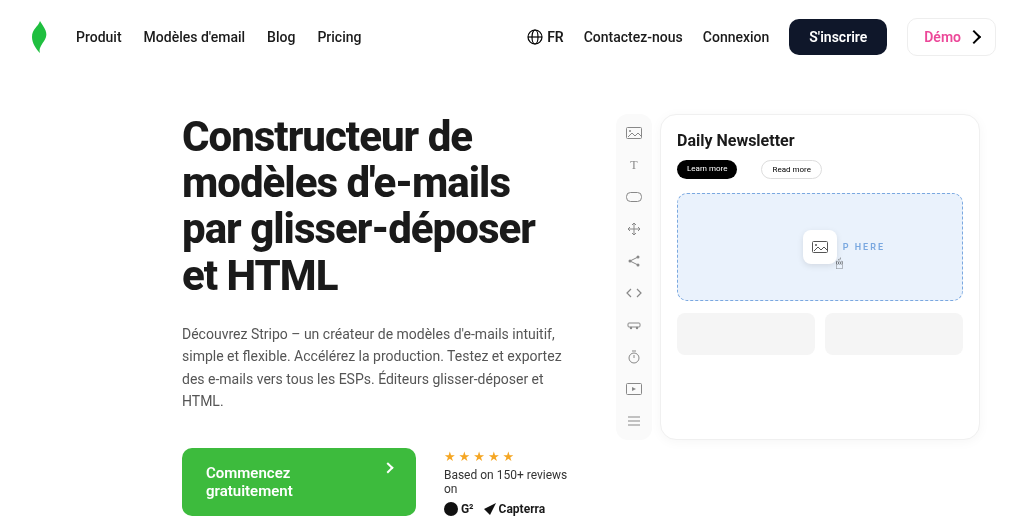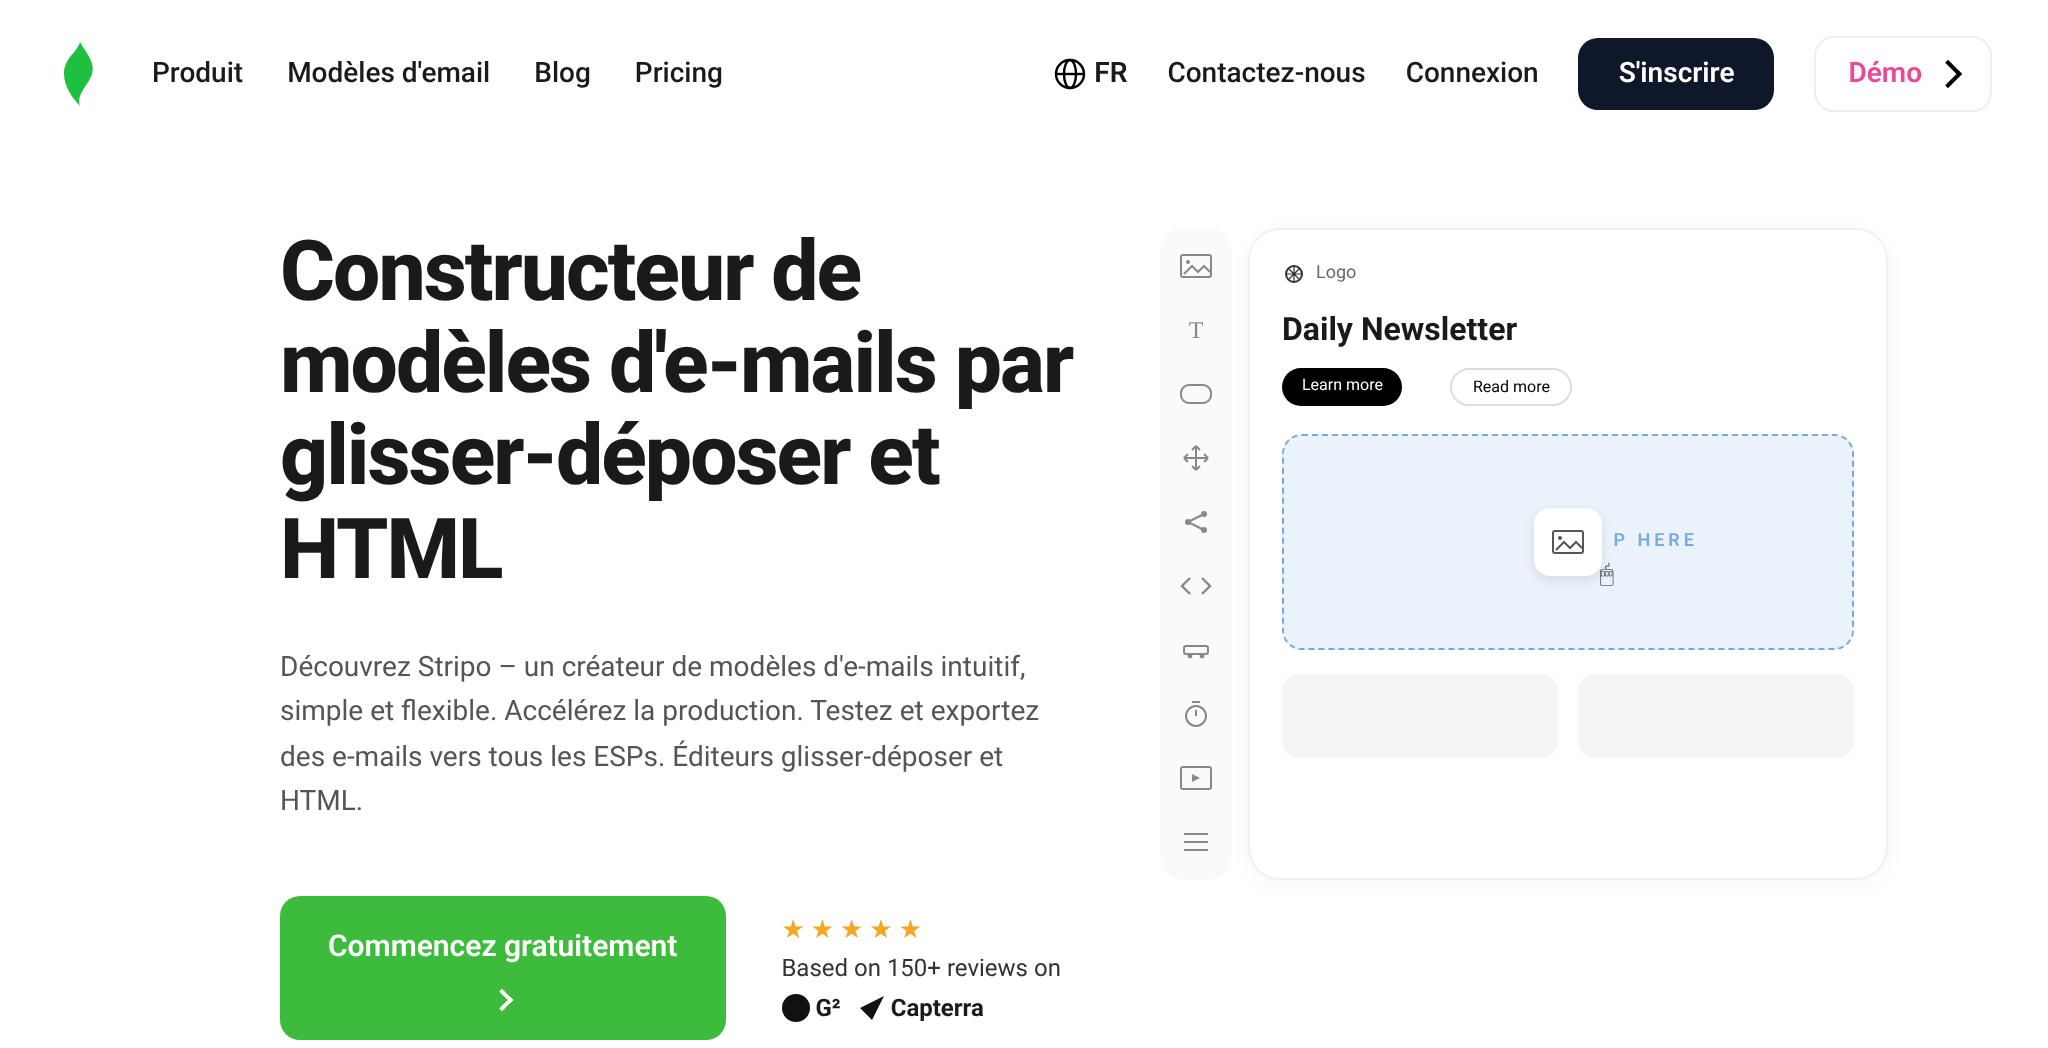--- a/index.html
+++ b/index.html
@@ -10,26 +10,26 @@
 .nav-left{display:flex;gap:22px;align-items:center;}
 .nav-link{font-size:14px;font-weight:500;color:#1a1a1a;cursor:pointer;}
 .spacer{flex:1;}
 .nav-right{display:flex;align-items:center;gap:20px;}
 .lang{display:flex;align-items:center;gap:4px;font-size:14px;font-weight:600;cursor:pointer;}
 .globe{width:16px;height:16px;}
 .link-r{font-size:14px;font-weight:500;cursor:pointer;}
 .btn-black{background:#0f172a;color:#fff;padding:10px 20px;border-radius:10px;font-size:14px;font-weight:600;cursor:pointer;}
 .btn-white{background:#fff;color:#ec4899;padding:10px 16px;border-radius:10px;font-size:14px;font-weight:600;cursor:pointer;display:flex;align-items:center;gap:8px;border:1px solid #eee;}
 .chev{width:10px;height:10px;border-right:2px solid #000;border-bottom:2px solid #000;transform:rotate(-45deg);}
-.main{display:flex;padding:40px 28px 0 140px;gap:40px;}
+.main{display:flex;padding:40px 28px 0 140px;gap:40px;margin-left:42px;}
 .left{flex:1;max-width:400px;}
 h1{font-size:42px;font-weight:800;line-height:1.1;letter-spacing:-1px;margin-bottom:24px;}
 .desc{font-size:14px;color:#555;line-height:1.6;margin-bottom:36px;}
 .cta-row{display:flex;align-items:center;gap:28px;}
-.btn-green{background:#3dbb3d;color:#fff;padding:16px 24px;border-radius:10px;font-size:15px;font-weight:600;cursor:pointer;display:flex;align-items:center;gap:14px;flex-direction:column;}
+.btn-green{background:#3dbb3d;color:#fff;padding:16px 24px;border-radius:10px;font-size:15px;font-weight:600;cursor:pointer;display:flex;align-items:flex-start;gap:14px;}
 .chev-w{width:8px;height:8px;border-right:2px solid #fff;border-bottom:2px solid #fff;transform:rotate(-45deg);}
 .reviews{display:flex;flex-direction:column;gap:4px;}
 .stars{display:flex;gap:3px;color:#f5a623;font-size:13px;}
 .rev-text{font-size:12px;color:#333;}
 .rev-logos{display:flex;gap:10px;align-items:center;margin-top:2px;}
 .g2,.capterra{display:flex;align-items:center;gap:3px;font-size:12px;font-weight:700;}
 .right{position:relative;width:380px;}
 .mockup{display:flex;gap:8px;}
 .toolbar{background:#fafafa;border-radius:12px;padding:10px 8px;display:flex;flex-direction:column;gap:14px;width:36px;align-items:center;}
 .tool-icon{width:18px;height:18px;color:#888;display:flex;align-items:center;justify-content:center;font-size:12px;font-family:serif;}
@@ -175,27 +175,20 @@
           </div>
         <div class="tool-icon">
             <svg width="14" height="10" viewBox="0 0 14 10">
               <line x1="1" y1="1" x2="13" y2="1" stroke="#888"></line>
               <line x1="1" y1="5" x2="13" y2="5" stroke="#888"></line>
               <line x1="1" y1="9" x2="13" y2="9" stroke="#888"></line>
             </svg>
           </div>
       </div>
       <div class="preview">
-        <div class="plogo">
-          <svg class="plogo-icon" viewBox="0 0 12 12">
-              <circle cx="6" cy="6" r="4" fill="none" stroke="#333"></circle>
-              <path d="M6 2 L6 10 M2 6 L10 6 M3 3 L9 9 M9 3 L3 9" stroke="#333" stroke-width="0.6"></path>
-            </svg>
-          <span>Logo</span>
-        </div>
         <div class="ptitle">Daily Newsletter</div>
         <div class="pbtns">
           <div class="pbb">Learn more</div>
           <div class="pbw">Read more</div>
         </div>
         <div class="dropzone">
           <div class="drop-card">
             <svg width="16" height="12" viewBox="0 0 16 12">
                 <rect x="0.5" y="0.5" width="15" height="11" rx="1" fill="none" stroke="#555"></rect>
                 <circle cx="4" cy="4" r="1" fill="#555"></circle>

